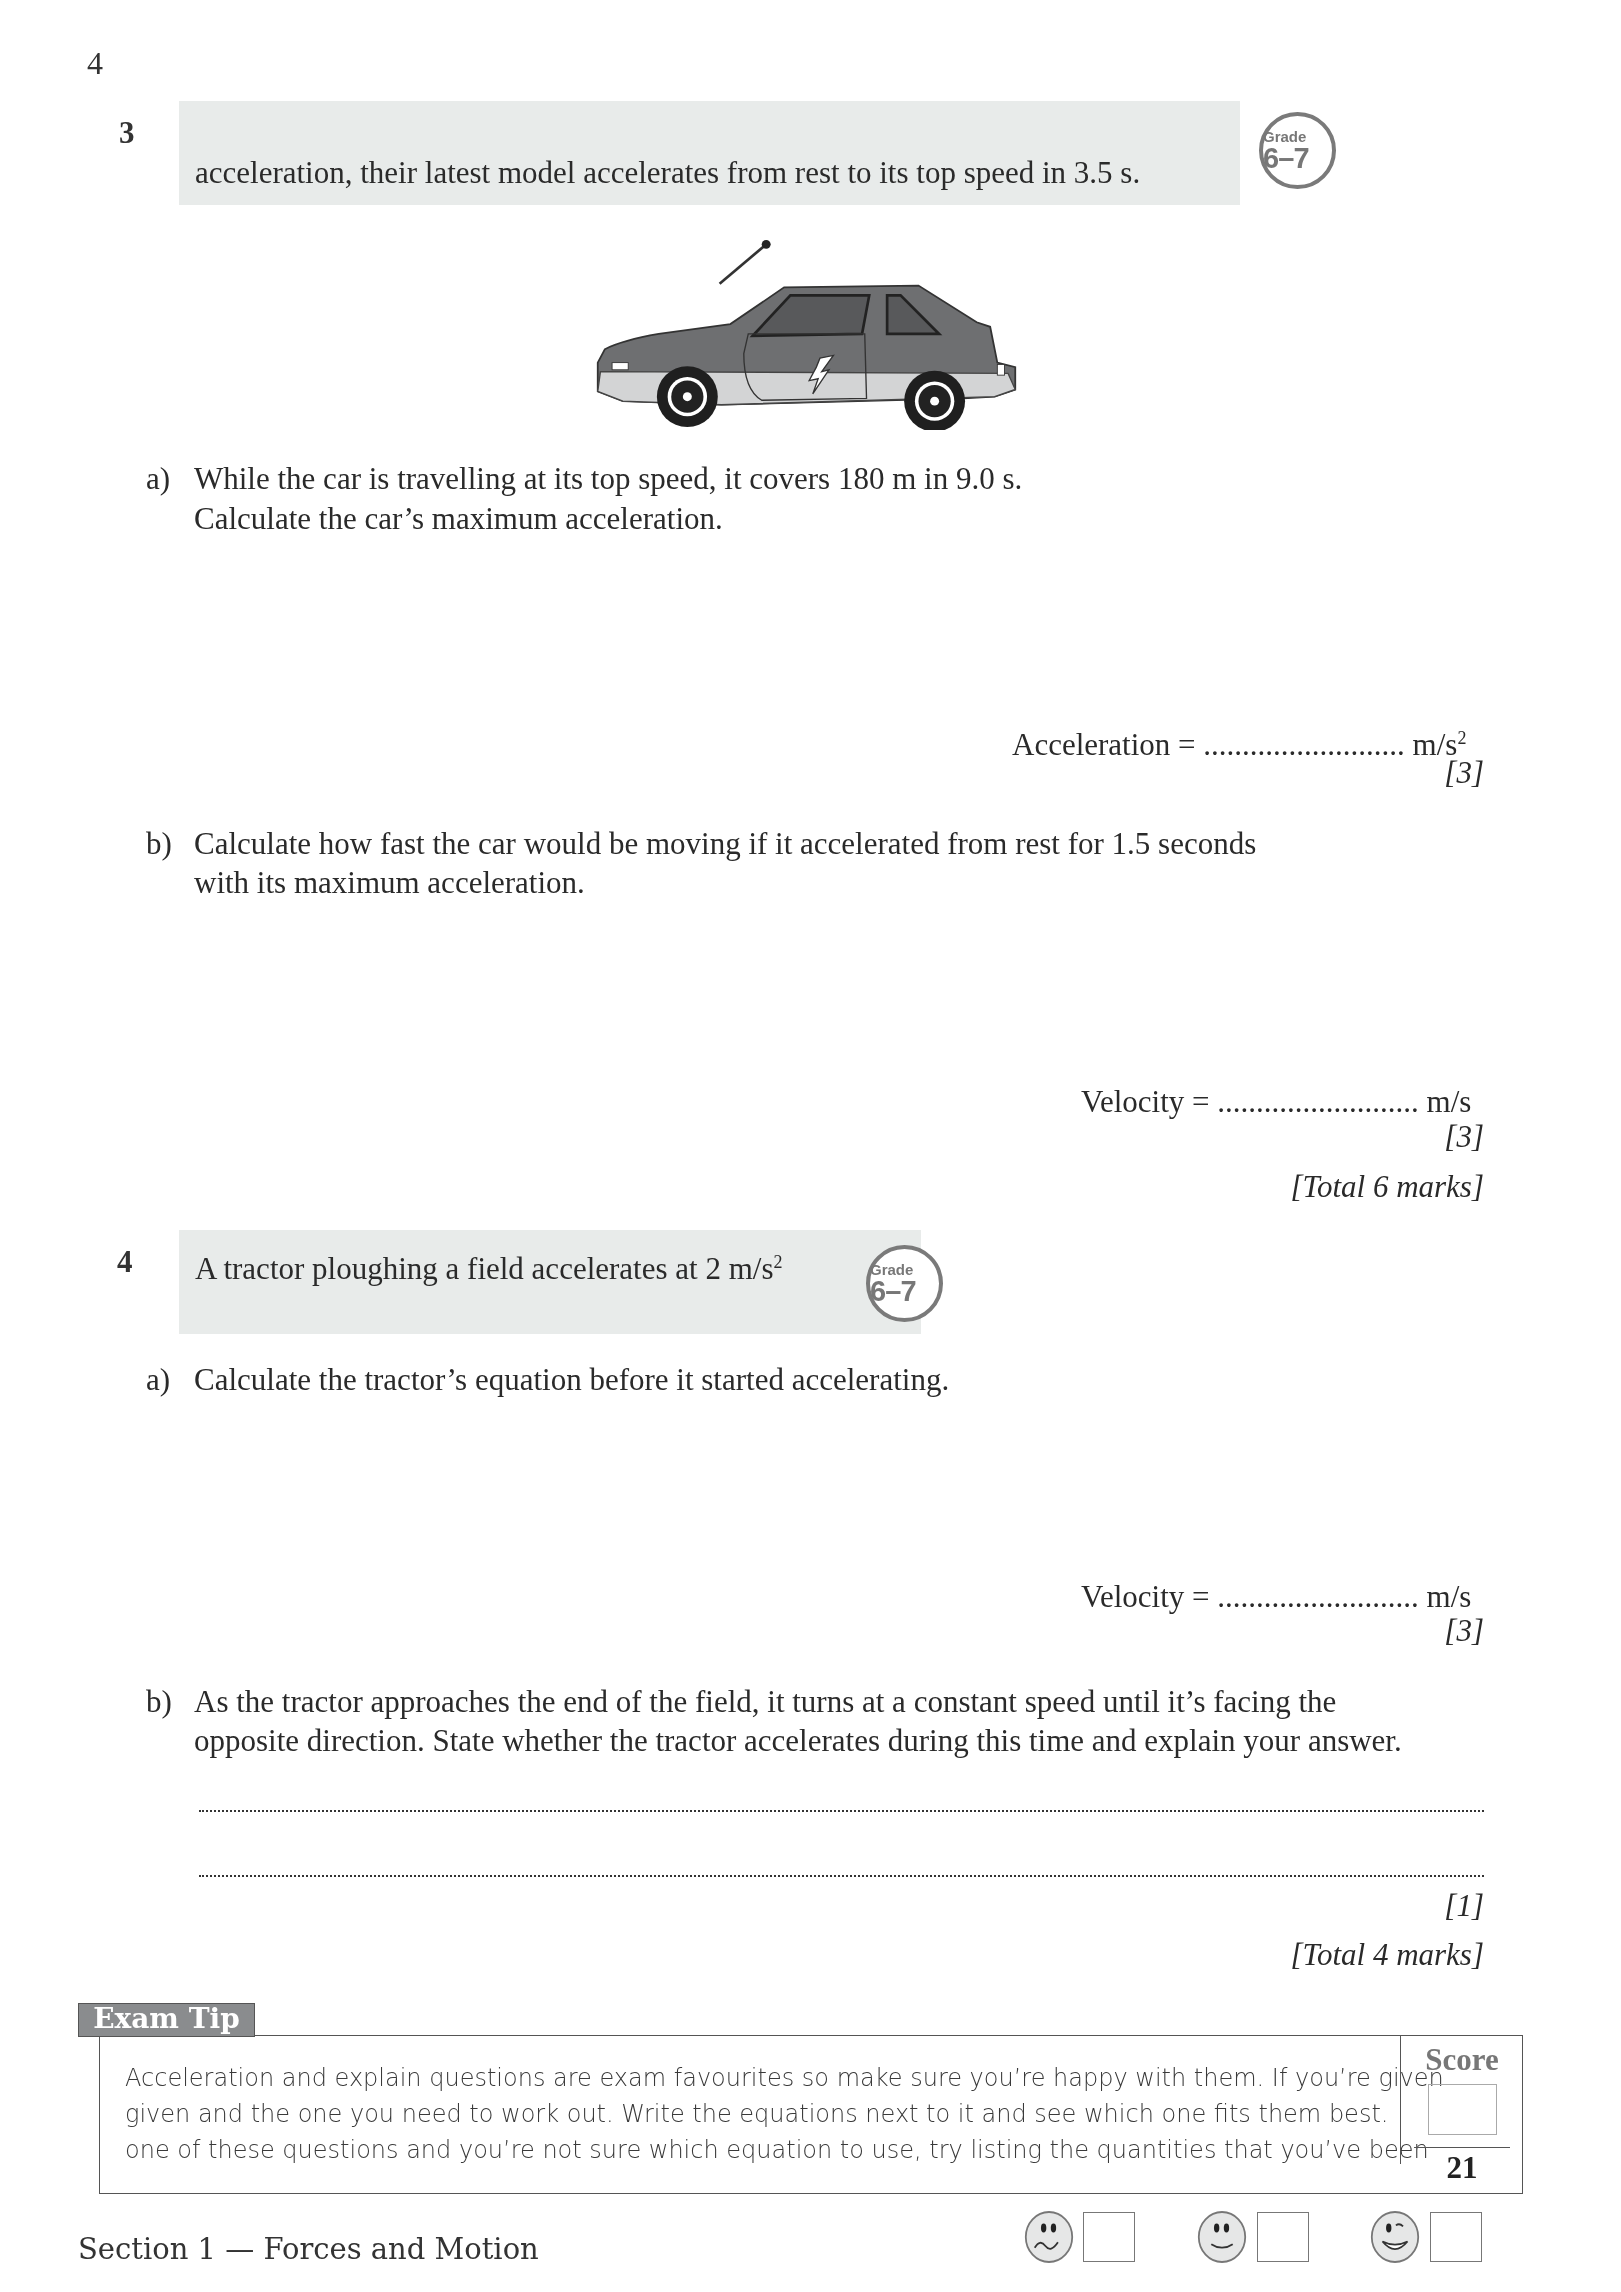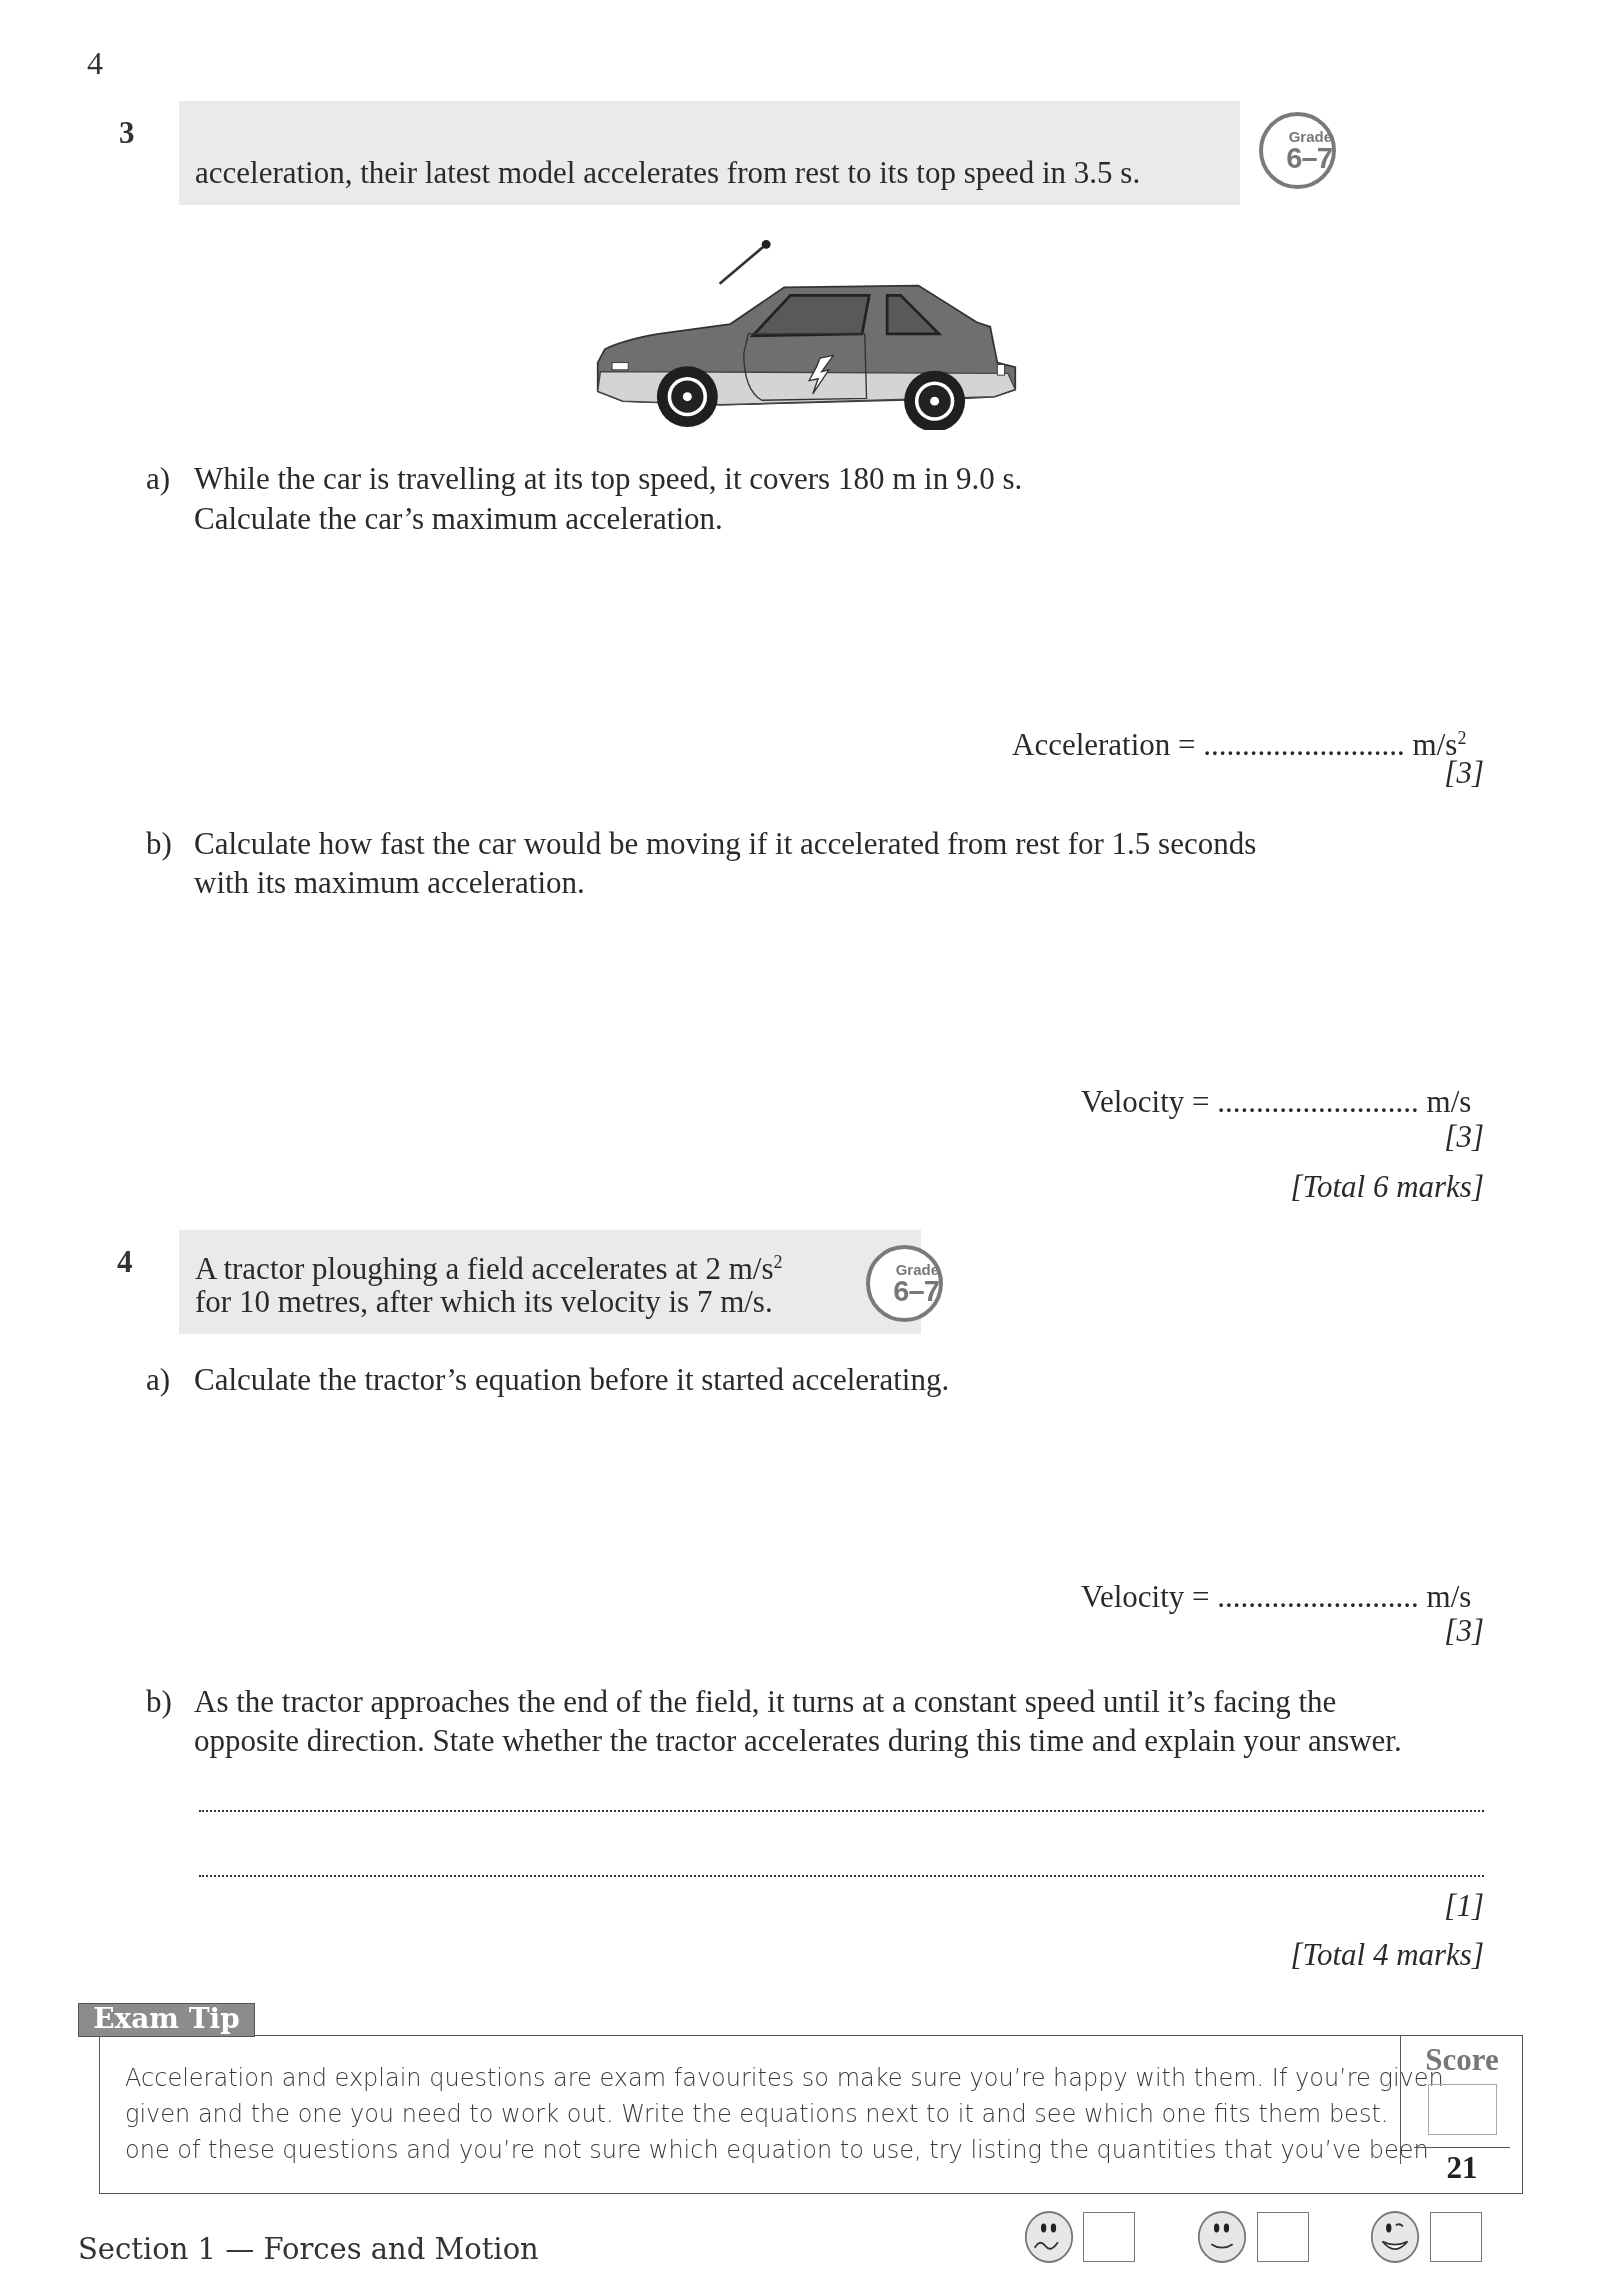--- a/index.html
+++ b/index.html
@@ -10,21 +10,21 @@
   .page-num { left:87px; top:45px; font-size:32px; color:#333; }
   .qnum { font-size:31px; font-weight:bold; color:#333; }
   .qbox { background:#e8ebea; }
   .qtext { font-size:31px; line-height:39px; white-space:nowrap; color:#2a2a2a; }
   .part-label { font-size:31px; }
   .right { text-align:right; }
   .marks { font-style:italic; font-size:31px; }
   .answer-dots { position:absolute; border-bottom:2.7px dotted #333; height:0; }
   .badge { position:absolute; width:77px; height:77px; border-radius:50%;
            border:4.5px solid #7a7a7a; box-sizing:border-box; background:#fff;
-           display:flex; flex-direction:column; align-items:flex-end; justify-content:center;
+           display:flex; flex-direction:column; align-items:flex-start; justify-content:center;
            font-family:"Liberation Sans","DejaVu Sans",sans-serif; color:#777; font-weight:bold; }
   .badge .g { font-size:15px; line-height:15px; margin-top:1.8px; }
   .badge .n { font-size:29px; line-height:29px; letter-spacing:-0.9px; }
   .tip-label { position:absolute; left:78px; top:2003px; width:177px; height:34px;
                background:#8a8c8e; border:1.8px solid #555; box-sizing:border-box;
                color:#fff; font-family:"DejaVu Serif",serif; font-weight:bold; font-size:28px;
                line-height:30px; text-align:center; }
   .tip-box { position:absolute; left:99px; top:2035px; width:1424px; height:159px;
              border:1.8px solid #555; box-sizing:border-box; }
   .tip-text { position:absolute; left:125px; top:2060px; font-family:"DejaVu Sans",sans-serif;
@@ -100,21 +100,20 @@
   <span>Velocity =</span>
   <span>..........................</span>
   <span>m/s</span>
 </div>
 <div class="abs marks right" style="right:137px; top:1119px;">[3]</div>
 <div class="abs marks right" style="right:137px; top:1169px;">[Total 6 marks]</div>
 
 <div class="abs qnum" style="left:117px; top:1244px;">4</div>
 <div class="abs qbox" style="left:179px; top:1230px; width:742px; height:104px;">
   <div class="abs qtext" style="left:16px; top:12.5px;"><span>A tractor ploughing a field accelerates at 2 m/s</span><sup style="font-size:18px;">2</sup></div>
-  <div class="abs qtext" style="left:16px; top:52px;">for 10 metres, after which its velocity is 7 m/s.</div>
 </div>
 <div class="badge" style="left:866px; top:1245px;">
   <span class="g">Grade</span>
   <span class="n">6–7</span>
 </div>
 
 <div class="abs txt part-label" style="left:146px; top:1360px;">a)</div>
 <div class="abs txt" style="left:194px; top:1360px;">Calculate the tractor’s equation before it started accelerating.</div>
 
 <div class="abs txt" style="left:1081px; top:1577px;">

